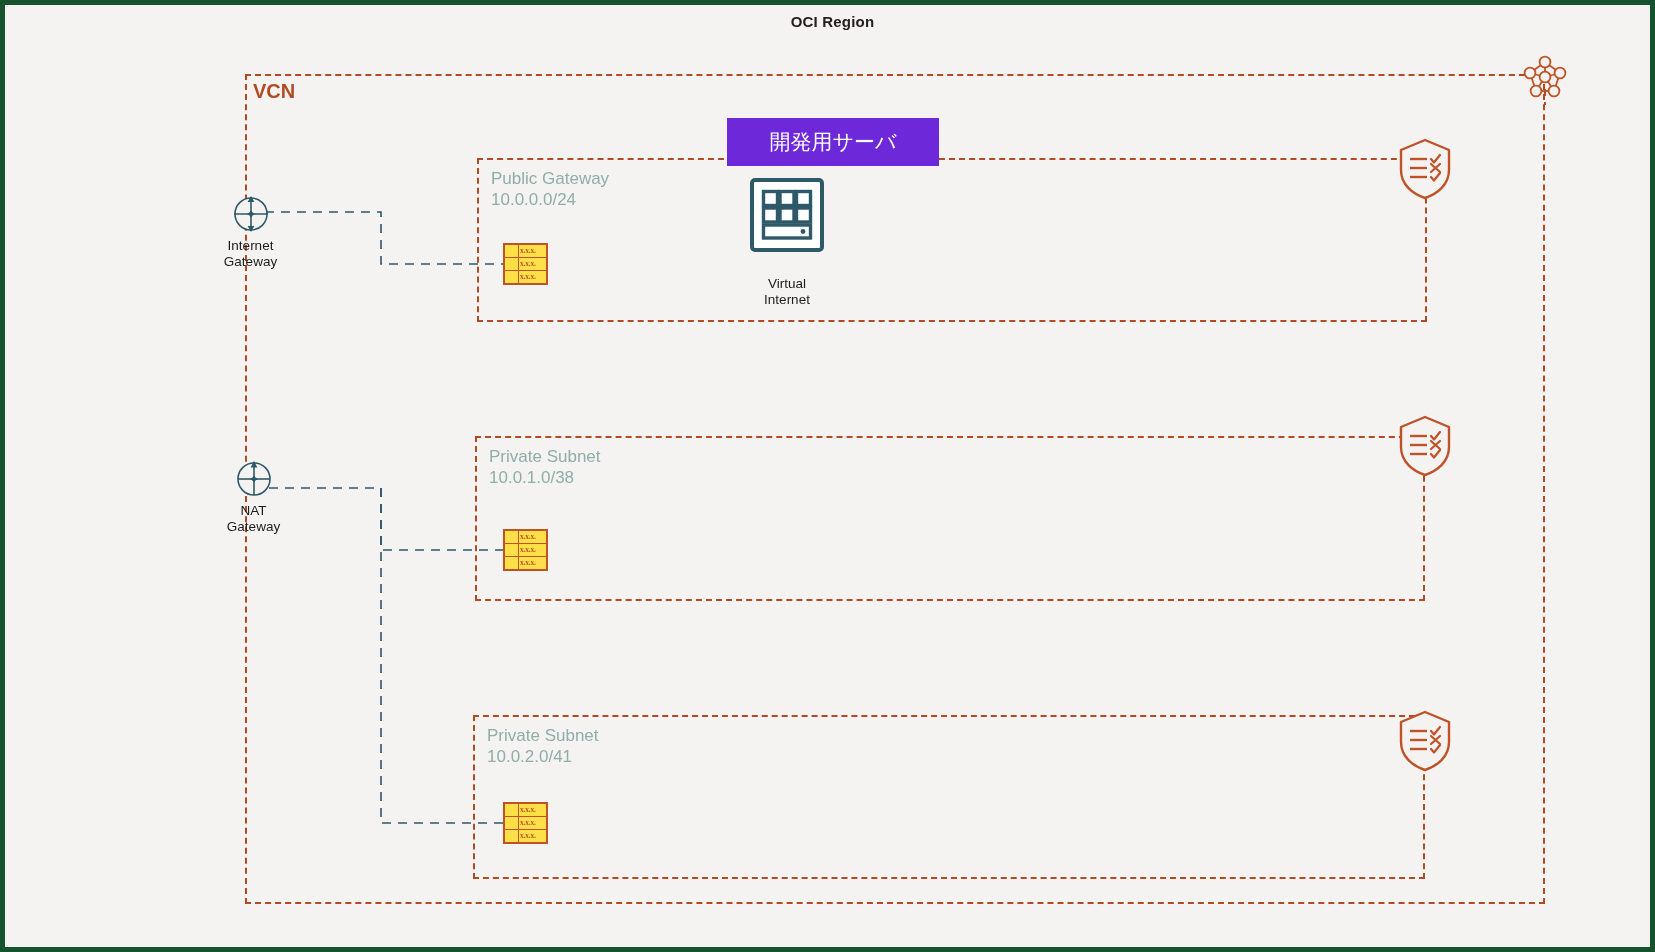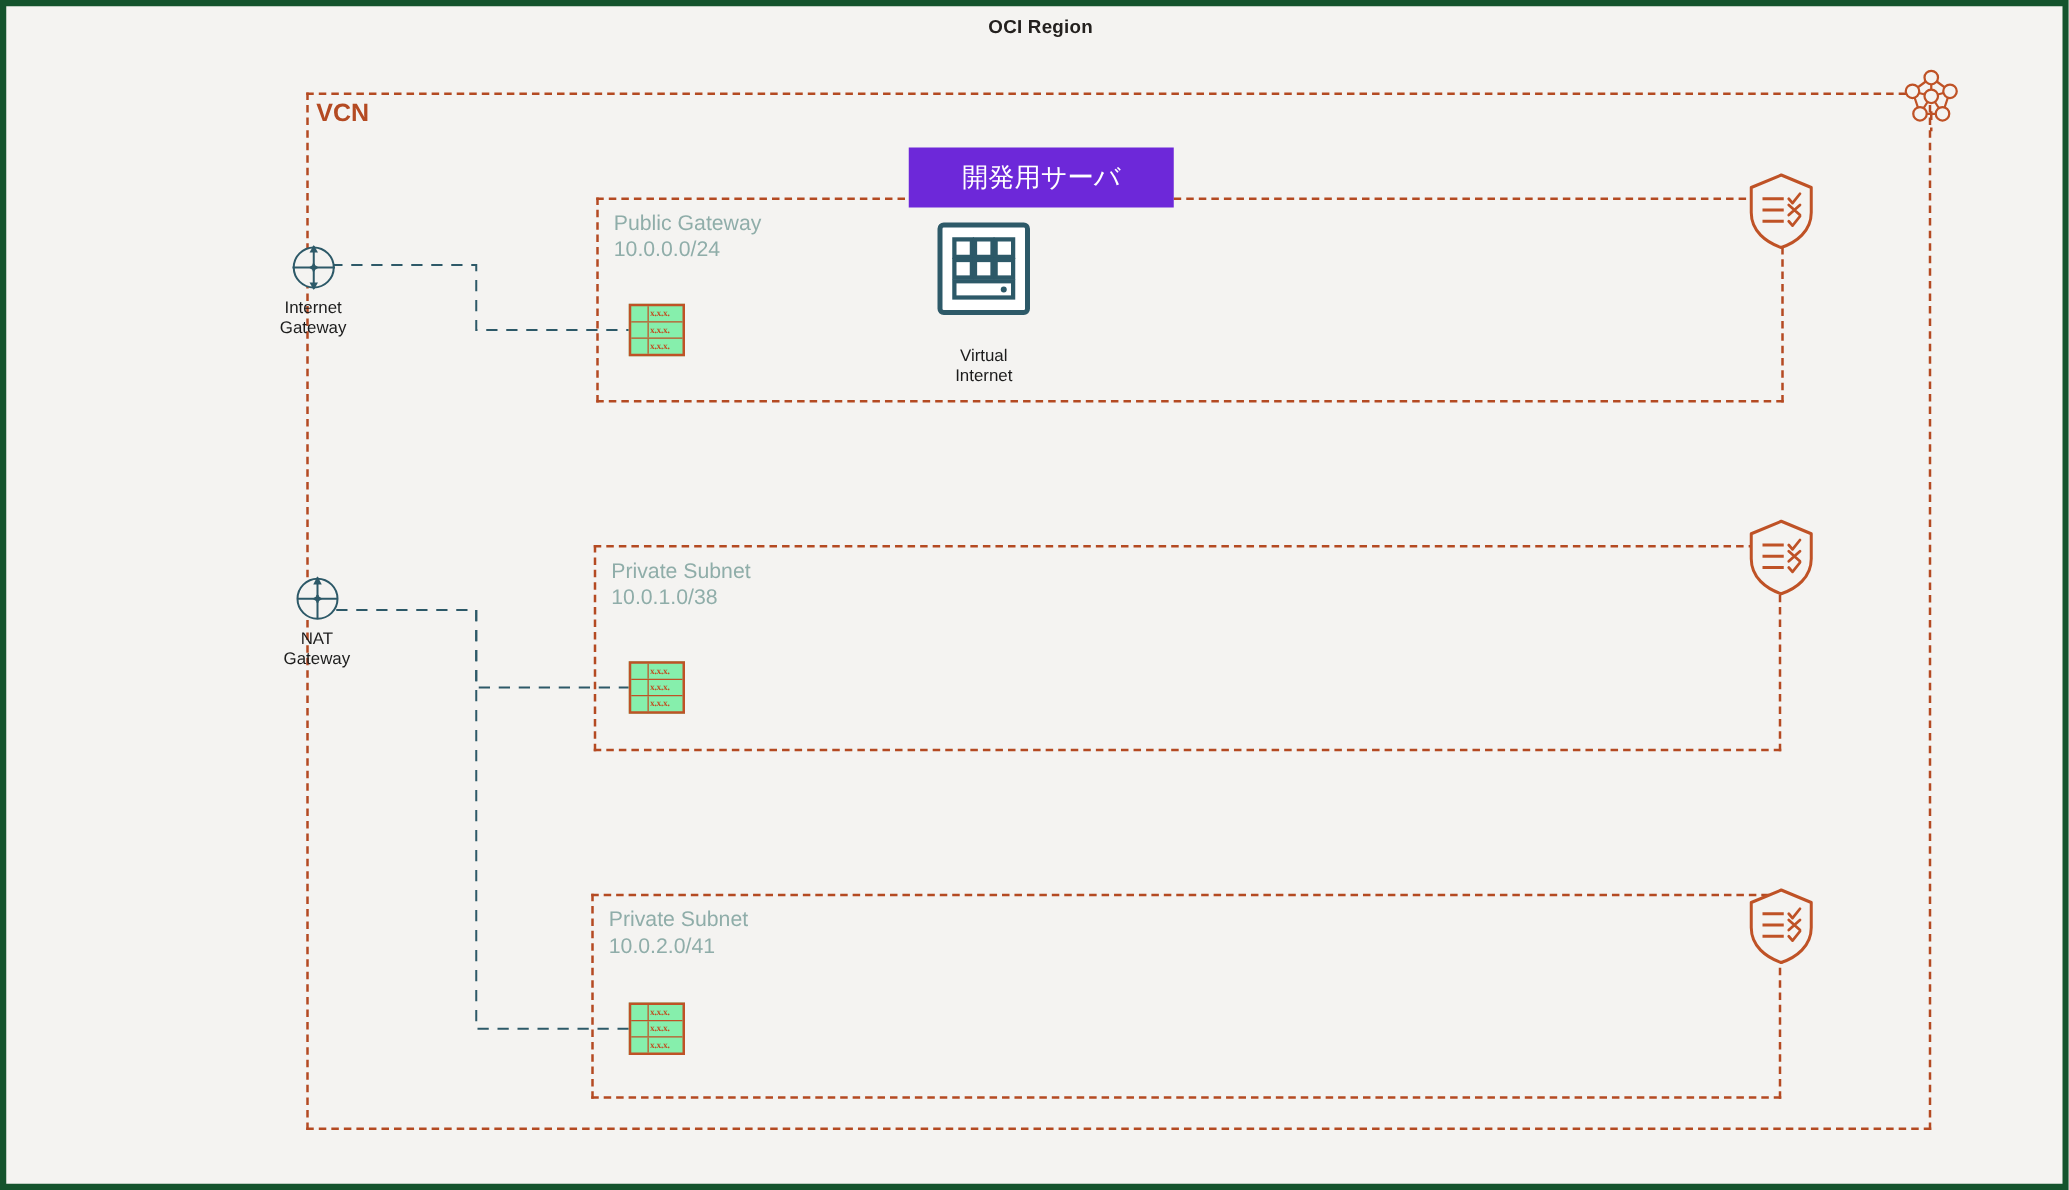--- a/index.html
+++ b/index.html
@@ -65,21 +65,21 @@
     white-space: pre;
   }
 
   
   .route-table {
     position: absolute;
     width: 45px;
     height: 42px;
     border: 2px solid #bf5226;
     box-sizing: border-box;
-    background: #86efac;
+    background: #fde047;
     display: flex;
     flex-direction: column;
   }
   .rt-row {
     flex: 1 1 0;
     display: flex;
     border-bottom: 1.5px solid #bf5226;
     box-sizing: border-box;
   }
   .rt-row:last-child { border-bottom: none; }

